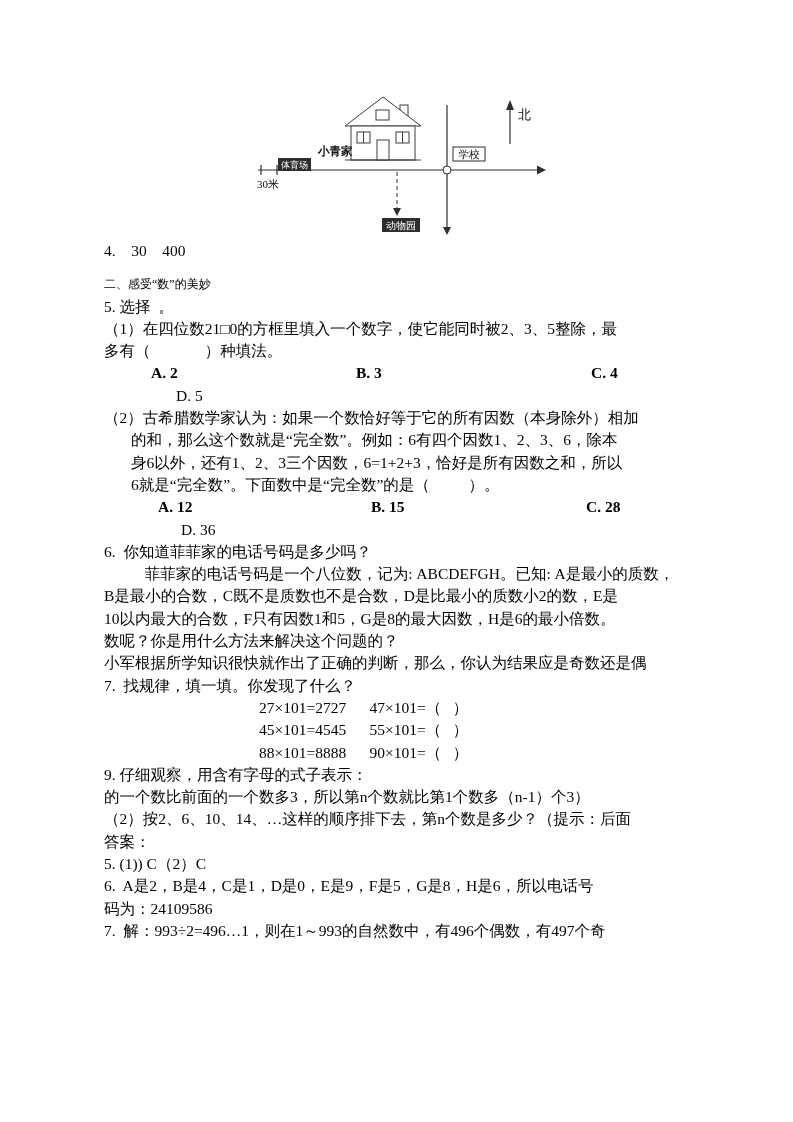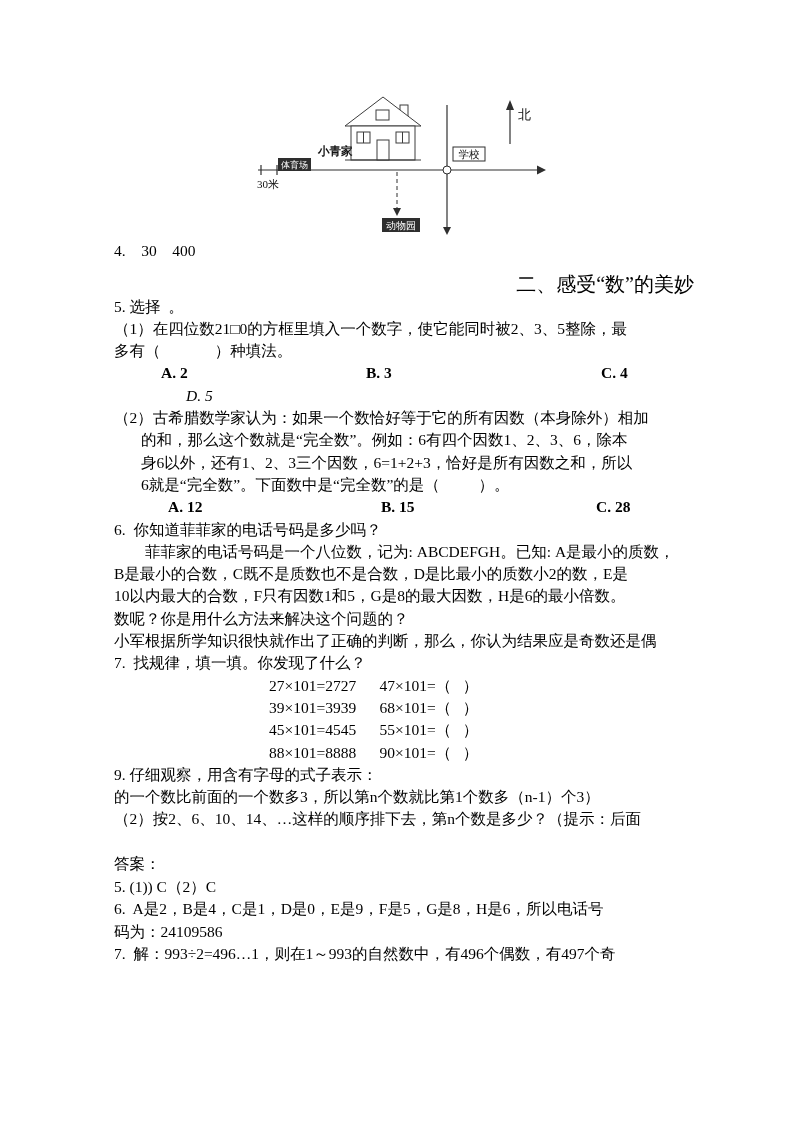--- a/index.html
+++ b/index.html
@@ -10,36 +10,36 @@
     height:1122px;
     background:#ffffff;
     overflow:hidden;
     font-family:"Liberation Serif","DejaVu Serif",serif;
     color:#000;
   }
   .diagram{position:absolute;left:252px;top:92px;}
   svg text{font-family:inherit;}
   .content{
     position:absolute;
-    left:114px;
+    left:104px;
     top:240px;
     width:580px;
     font-size:15.5px;
     line-height:22.3px;
   }
   .line{white-space:pre;}
-  .title{text-align:right;margin-top:11px;font-size:20px;}
+  .title{text-align:left;margin-top:11px;font-size:12px;}
   .mt7{}
-  .mt23{margin-top:23px;font-family:Liberation Mono, monospace;}
+  .mt23{}
   .optrow{position:relative;height:22.3px;font-weight:bold;}
   .optrow .opt{position:absolute;top:0;}
   .eq{padding-left:155px;}
   .ind27{padding-left:27px;}
-  .ind31{padding-left:31px;}
-  .indD1{padding-left:72px;font-style:italic;}
+  .ind31{padding-left:31px;text-align:center;}
+  .indD1{padding-left:72px;}
   .indD2{padding-left:77px;}
 </style>
 </head>
 <body>
 
 <div class="page">
 
   <div class="diagram">
     <svg width="300" height="150" viewBox="0 0 300 150">
 
@@ -108,32 +108,32 @@
     <div class="line">（2）古希腊数学家认为：如果一个数恰好等于它的所有因数（本身除外）相加</div>
     <div class="line ind27">的和，那么这个数就是“完全数”。例如：6有四个因数1、2、3、6，除本</div>
     <div class="line ind27">身6以外，还有1、2、3三个因数，6=1+2+3，恰好是所有因数之和，所以</div>
     <div class="line ind27">6就是“完全数”。下面数中是“完全数”的是（          ）。</div>
 
     <div class="line optrow">
       <span class="opt" style="left:54px">A. 12</span>
       <span class="opt" style="left:267px">B. 15</span>
       <span class="opt" style="left:482px">C. 28</span>
     </div>
+    <div class="line indD2">D. 36</div>
 
     <div class="line">6.  你知道菲菲家的电话号码是多少吗？</div>
     <div class="line ind31">菲菲家的电话号码是一个八位数，记为: ABCDEFGH。已知: A是最小的质数，</div>
     <div class="line">B是最小的合数，C既不是质数也不是合数，D是比最小的质数小2的数，E是</div>
     <div class="line">10以内最大的合数，F只有因数1和5，G是8的最大因数，H是6的最小倍数。</div>
 
     <div class="line">数呢？你是用什么方法来解决这个问题的？</div>
     <div class="line">小军根据所学知识很快就作出了正确的判断，那么，你认为结果应是奇数还是偶</div>
 
     <div class="line">7.  找规律，填一填。你发现了什么？</div>
     <div class="line eq">27×101=2727      47×101=（   ）</div>
-    <div class="line eq">39×101=3939      68×101=（   ）</div>
     <div class="line eq">45×101=4545      55×101=（   ）</div>
     <div class="line eq">88×101=8888      90×101=（   ）</div>
 
     <div class="line">9. 仔细观察，用含有字母的式子表示：</div>
     <div class="line">的一个数比前面的一个数多3，所以第n个数就比第1个数多（n-1）个3）</div>
     <div class="line">（2）按2、6、10、14、…这样的顺序排下去，第n个数是多少？（提示：后面</div>
 
     <div class="line mt23">答案：</div>
     <div class="line">5. (1)) C（2）C</div>
     <div class="line">6.  A是2，B是4，C是1，D是0，E是9，F是5，G是8，H是6，所以电话号</div>

